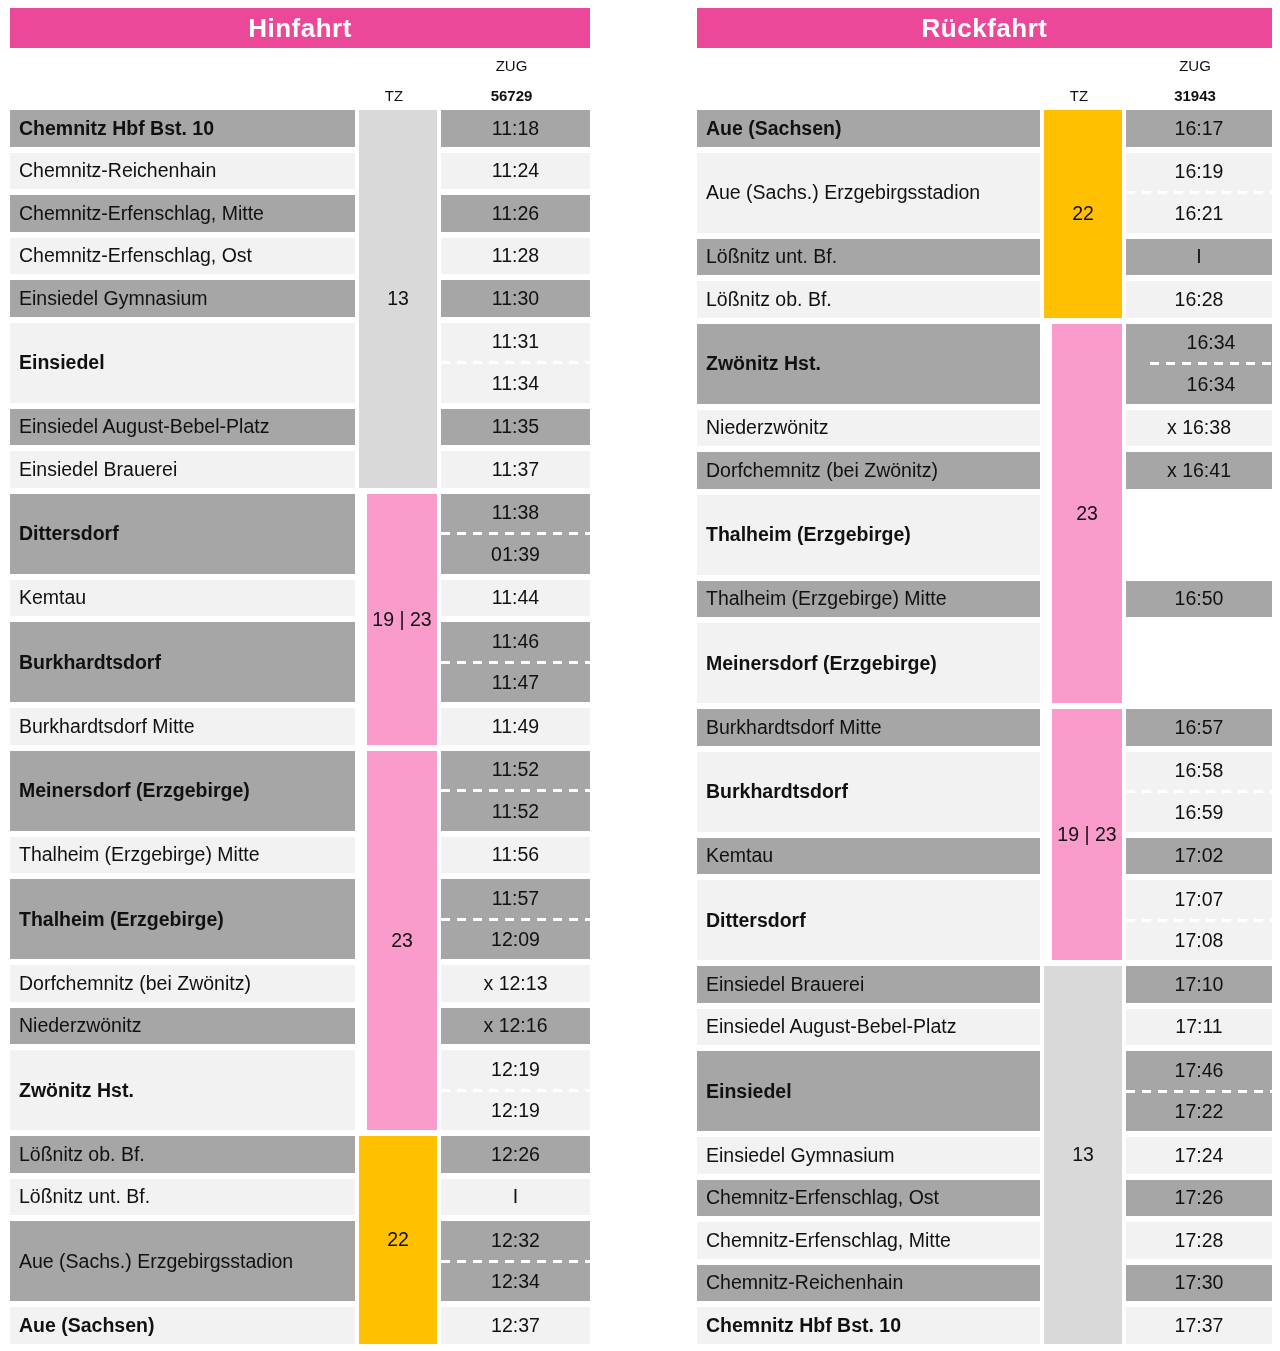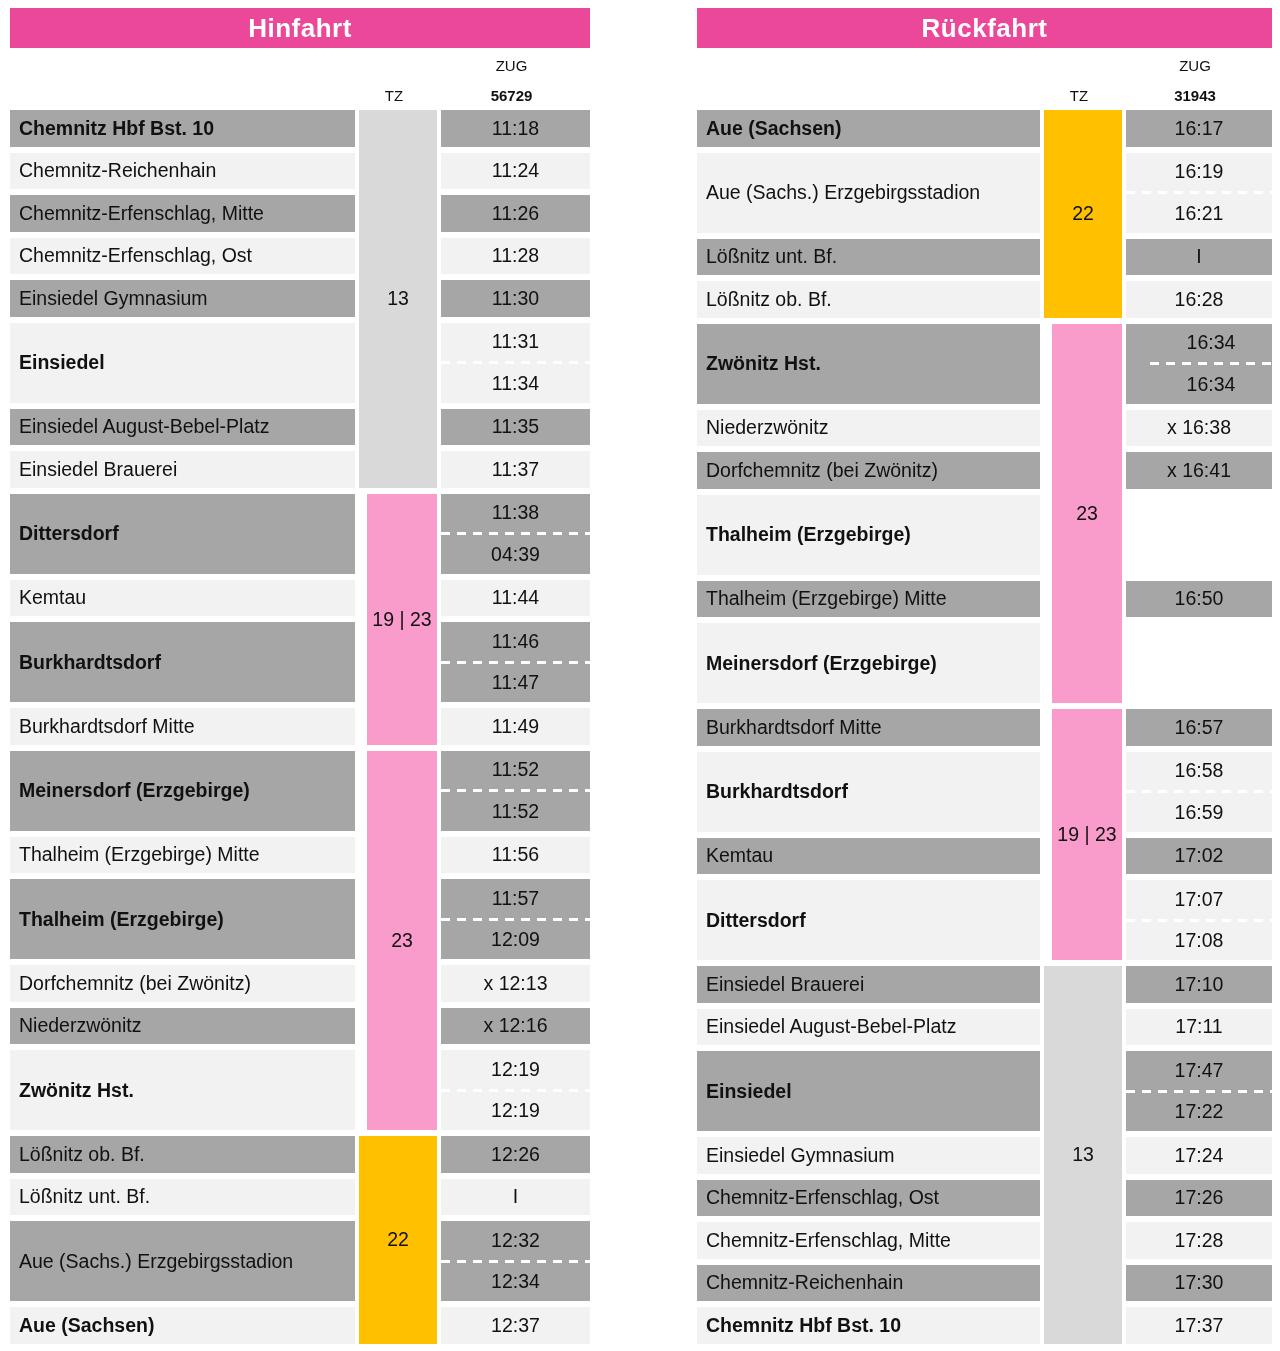--- a/index.html
+++ b/index.html
@@ -107,21 +107,21 @@
         <div class="t">11:35</div>
       </div>
       <div class="station light" style="grid-row: 8;">Einsiedel Brauerei</div>
       <div class="time light" style="grid-row: 8;">
         <div class="t">11:37</div>
       </div>
       <div class="station dark bold" style="grid-row: 9;">Dittersdorf</div>
       <div class="time dark" style="grid-row: 9;">
         <div class="t">11:38</div>
         <div class="divider"></div>
-        <div class="t">04:39</div>
+        <div class="t">01:39</div>
       </div>
       <div class="station light" style="grid-row: 10;">Kemtau</div>
       <div class="time light" style="grid-row: 10;">
         <div class="t">11:44</div>
       </div>
       <div class="station dark bold" style="grid-row: 11;">Burkhardtsdorf</div>
       <div class="time dark" style="grid-row: 11;">
         <div class="t">11:46</div>
         <div class="divider"></div>
         <div class="t">11:47</div>
@@ -253,21 +253,21 @@
       <div class="station dark" style="grid-row: 15;">Einsiedel Brauerei</div>
       <div class="time dark" style="grid-row: 15;">
         <div class="t">17:10</div>
       </div>
       <div class="station light" style="grid-row: 16;">Einsiedel August-Bebel-Platz</div>
       <div class="time light" style="grid-row: 16;">
         <div class="t">17:11</div>
       </div>
       <div class="station dark bold" style="grid-row: 17;">Einsiedel</div>
       <div class="time dark" style="grid-row: 17;">
-        <div class="t">17:47</div>
+        <div class="t">17:46</div>
         <div class="divider"></div>
         <div class="t">17:22</div>
       </div>
       <div class="station light" style="grid-row: 18;">Einsiedel Gymnasium</div>
       <div class="time light" style="grid-row: 18;">
         <div class="t">17:24</div>
       </div>
       <div class="station dark" style="grid-row: 19;">Chemnitz-Erfenschlag, Ost</div>
       <div class="time dark" style="grid-row: 19;">
         <div class="t">17:26</div>

